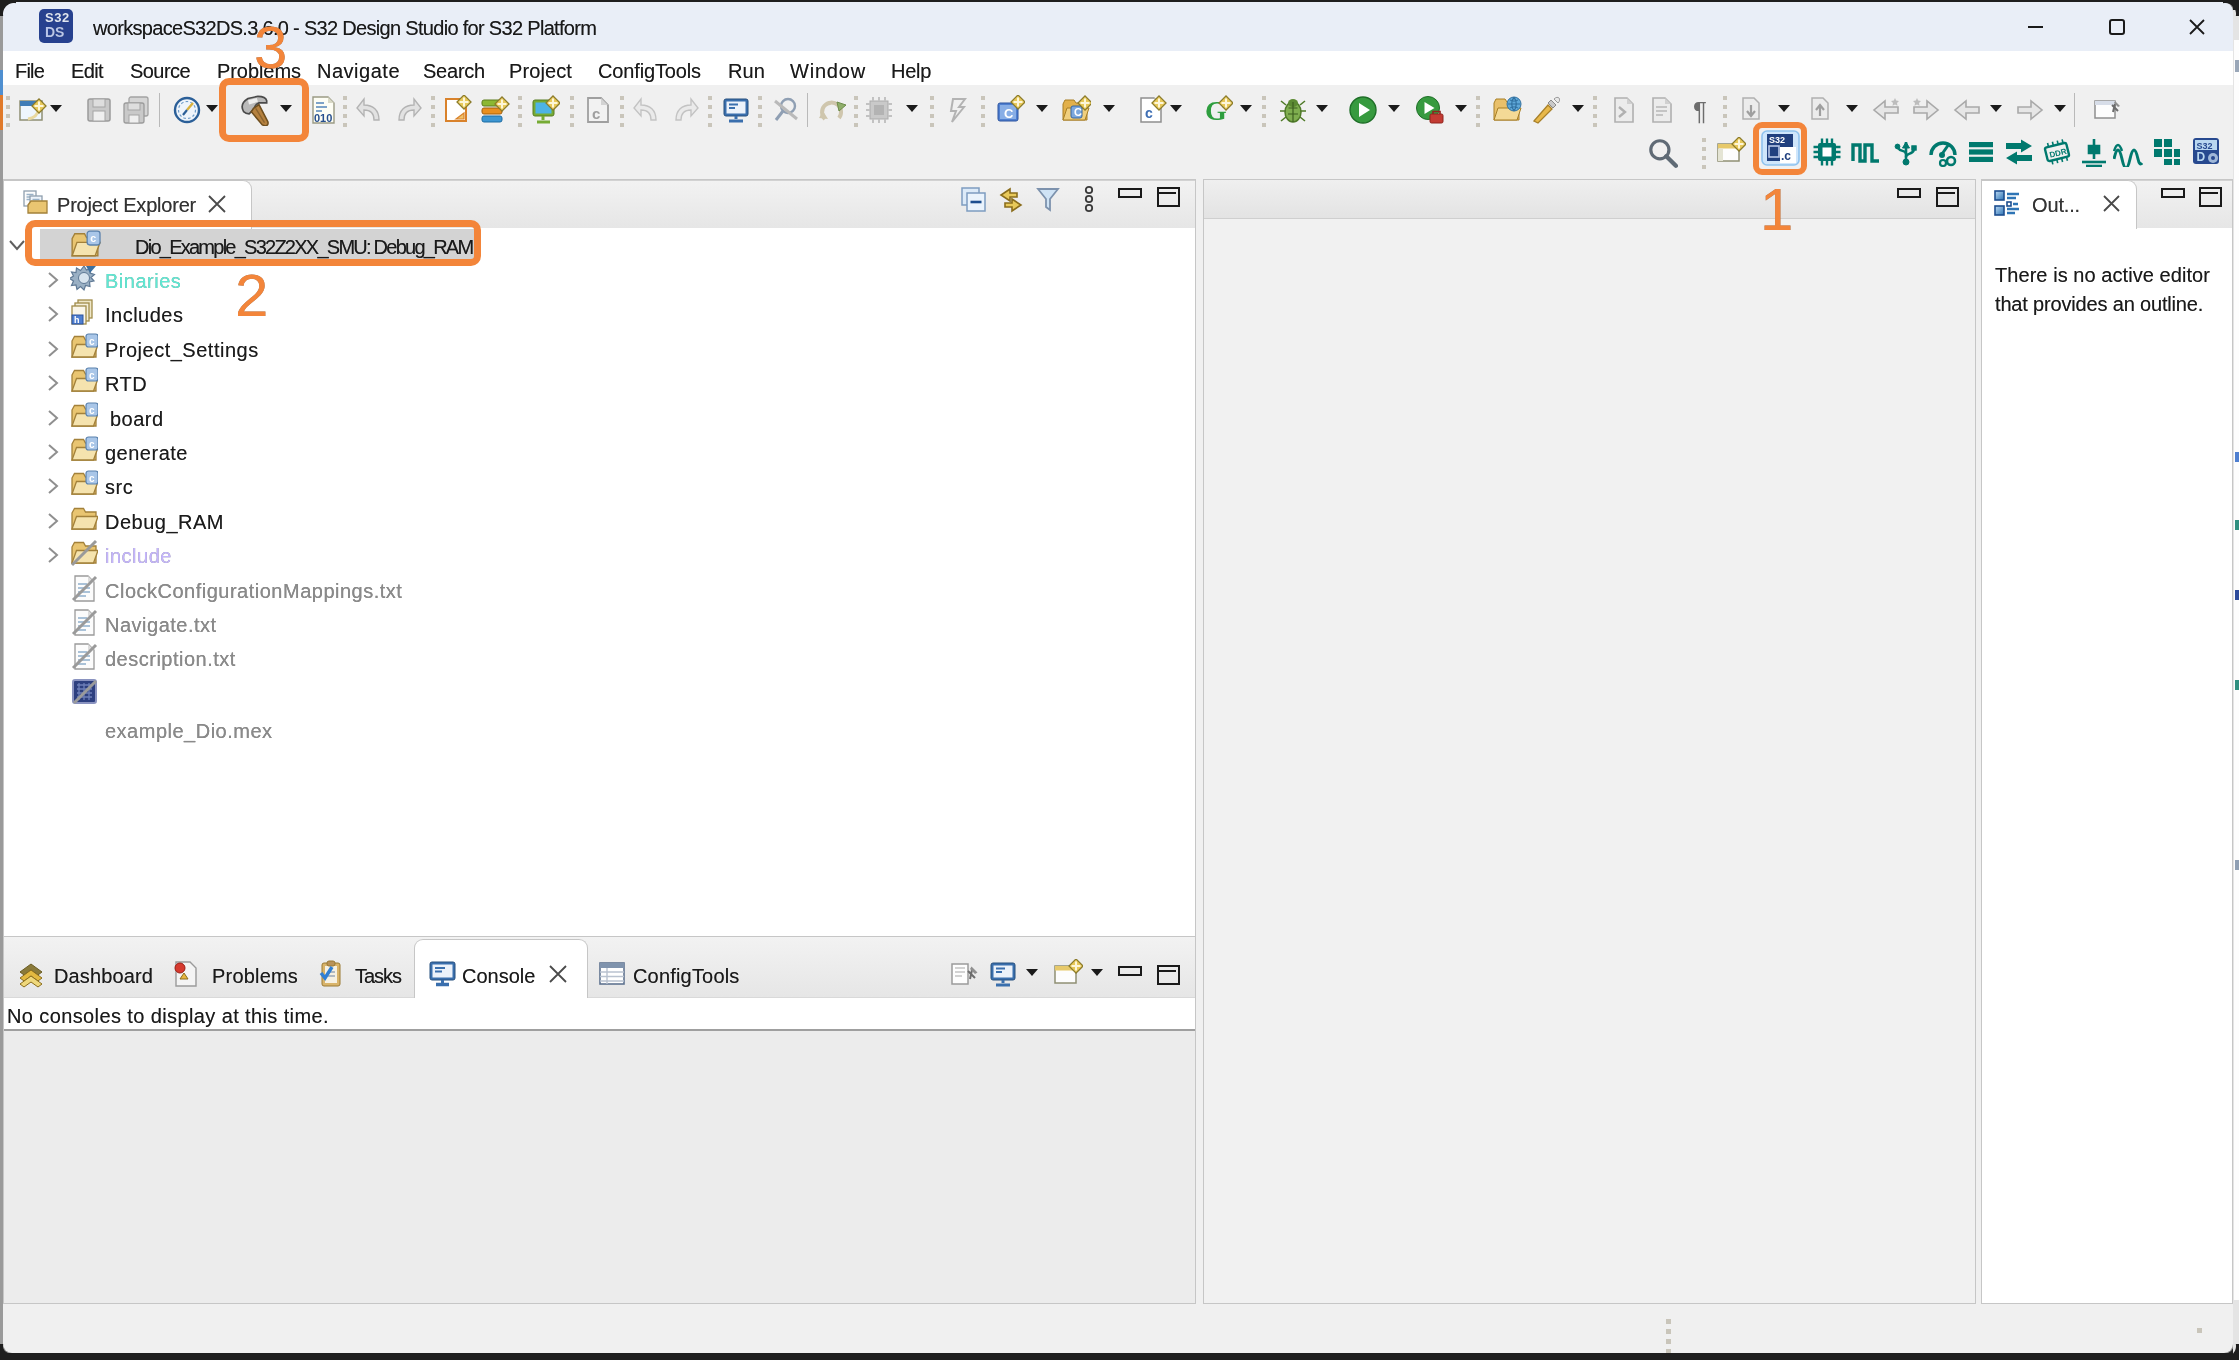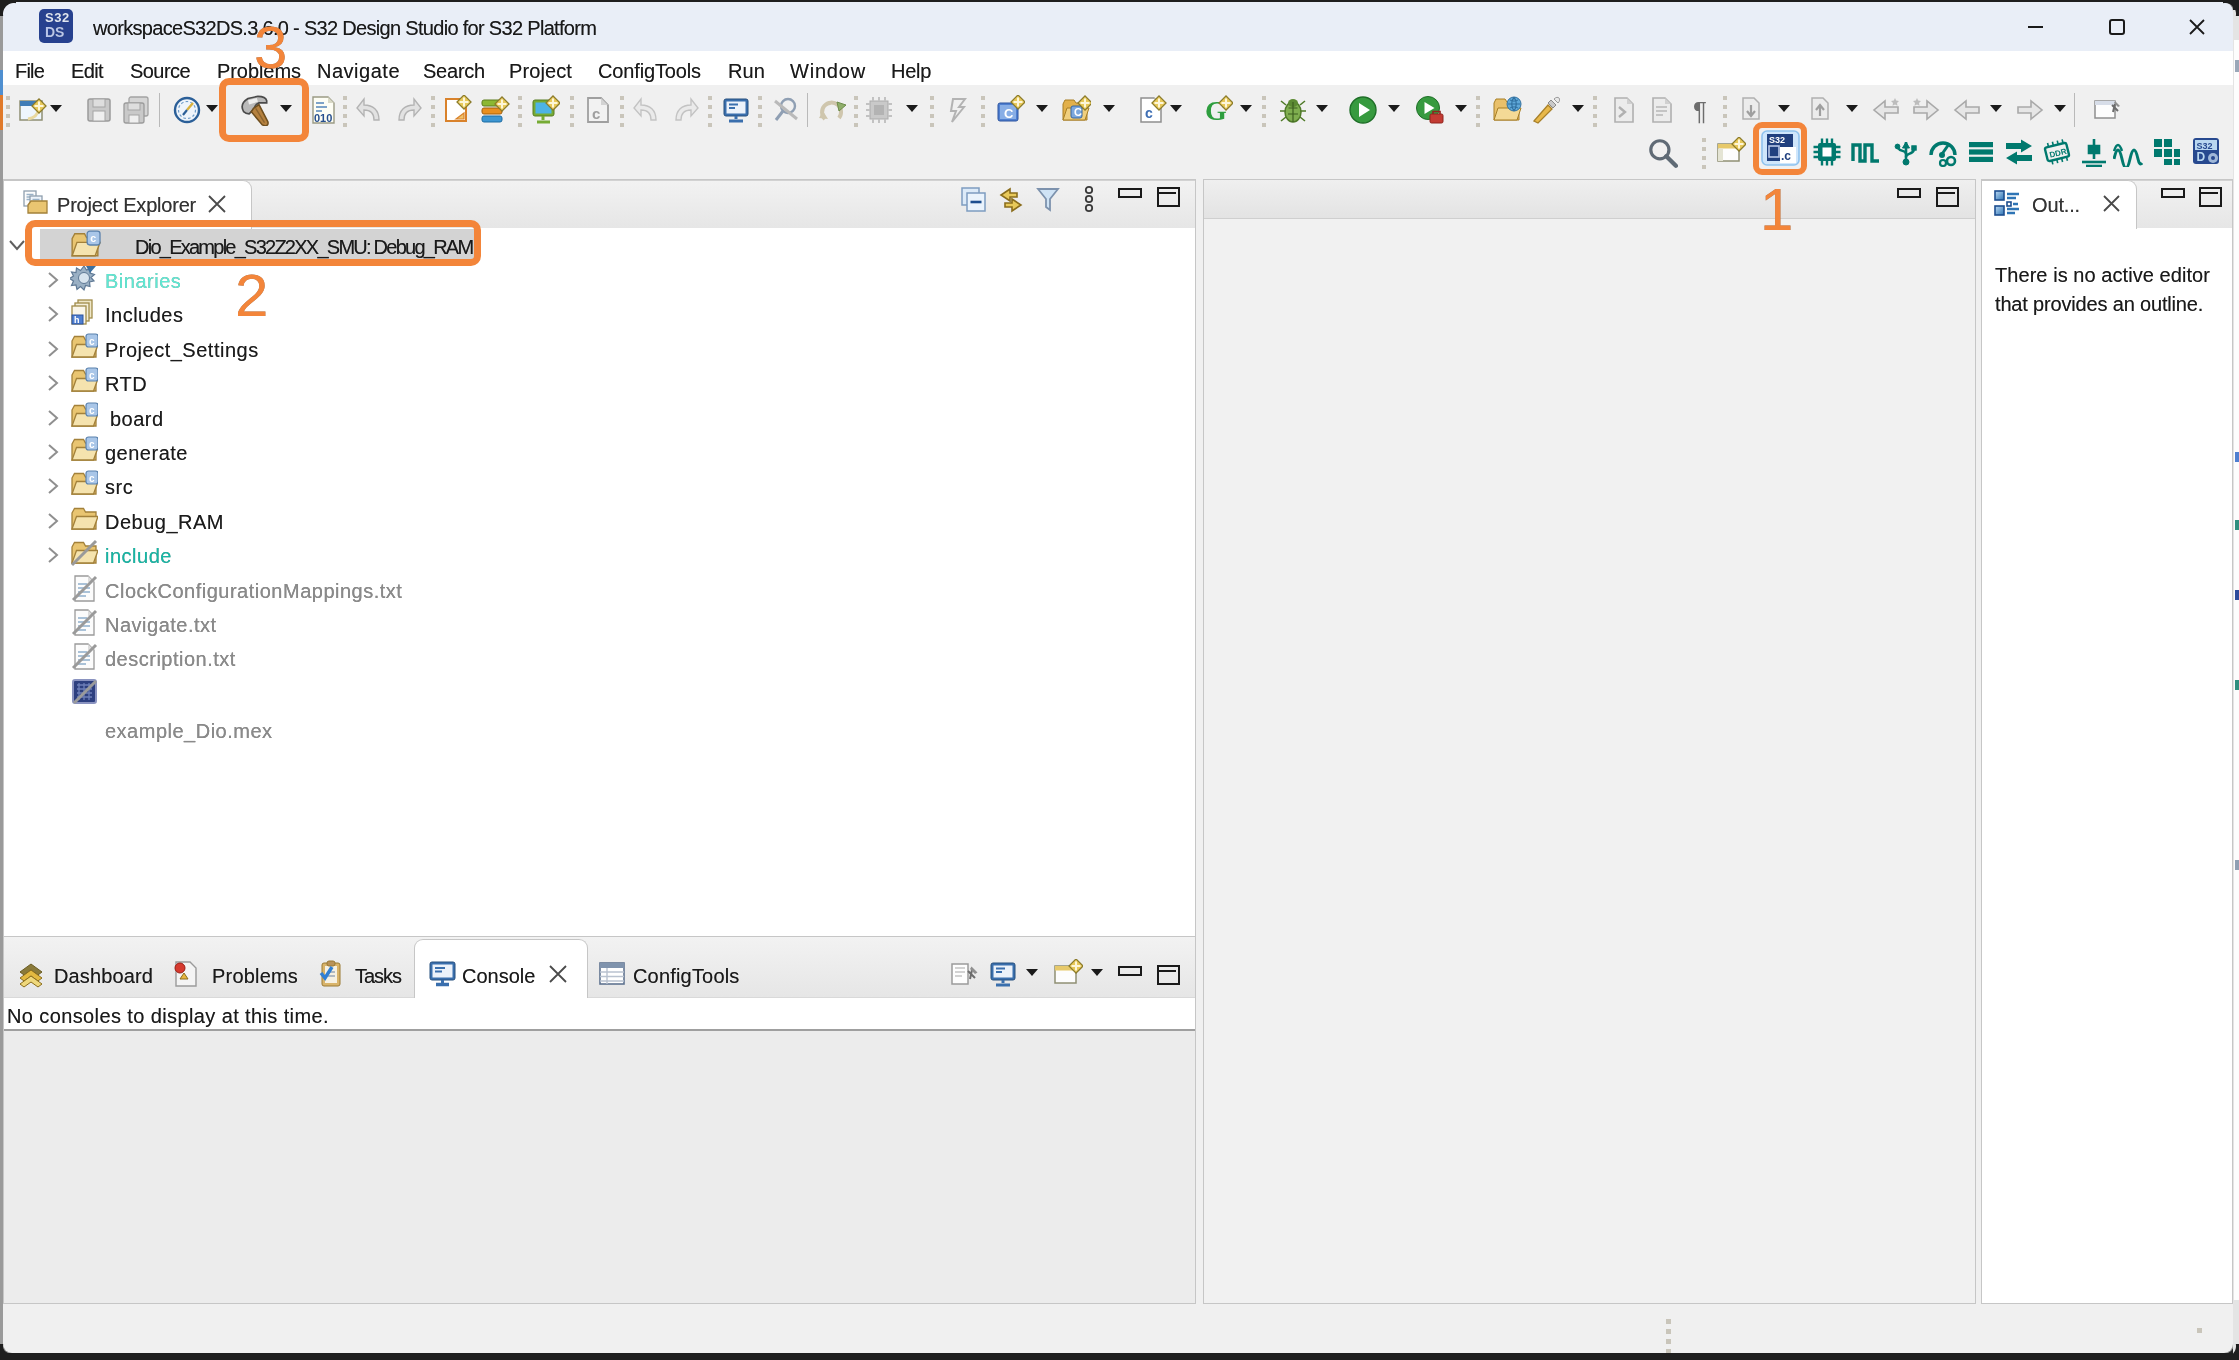--- a/index.html
+++ b/index.html
@@ -590,21 +590,21 @@
   </svg>
 <div class="txt" style="left:105px;top:510.7px;letter-spacing:0.5px;color:#1b1b1b">Debug_RAM</div>
 <svg style="position:absolute;left:47px;top:547px" width="12" height="16" viewBox="0 0 12 16">
     <path d="M2 1 L10 8 L2 15" fill="none" stroke="#8f8f8f" stroke-width="2"></path>
   </svg>
 <svg style="position:absolute;left:70px;top:539px" width="28" height="28" viewBox="0 0 28 28">
     <path d="M2 8 l2.5 -4.5 h9 l2 3.5 h10.5 v17 h-24 z" fill="#e9c571" stroke="#a3813a" stroke-width="1.3"></path>
     <path d="M2 24 l4.5 -12.5 h21.5 l-4.5 12.5 z" fill="#f5e3ae" stroke="#a3813a" stroke-width="1.3"></path>
     <path d="M2 26 L26 2" stroke="#9a9a9a" stroke-width="3"></path>
   </svg>
-<div class="txt" style="left:105px;top:545.0999999999999px;letter-spacing:0.5px;color:#14b8a6">include</div>
+<div class="txt" style="left:105px;top:545.0999999999999px;letter-spacing:0.5px;color:#c4b5fd">include</div>
 <svg style="position:absolute;left:70px;top:574px" width="28" height="28" viewBox="0 0 28 28">
     <path d="M5 2 h13 l6 6 v19 h-19 z" fill="#fcfcfc" stroke="#9a9a9a" stroke-width="1.3"></path>
     <path d="M18 2 l6 6 h-6 z" fill="#dcdcdc"></path>
     <path d="M8 10h9M8 14h12M8 18h12M8 22h8" stroke="#8faecc" stroke-width="1.7"></path>
     <path d="M3 26 L26 3" stroke="#9a9a9a" stroke-width="3"></path>
   </svg>
 <div class="txt" style="left:105px;top:579.5px;letter-spacing:0.5px;color:#8a8a8a">ClockConfigurationMappings.txt</div>
 <svg style="position:absolute;left:70px;top:608px" width="28" height="28" viewBox="0 0 28 28">
     <path d="M5 2 h13 l6 6 v19 h-19 z" fill="#fcfcfc" stroke="#9a9a9a" stroke-width="1.3"></path>
     <path d="M18 2 l6 6 h-6 z" fill="#dcdcdc"></path>

